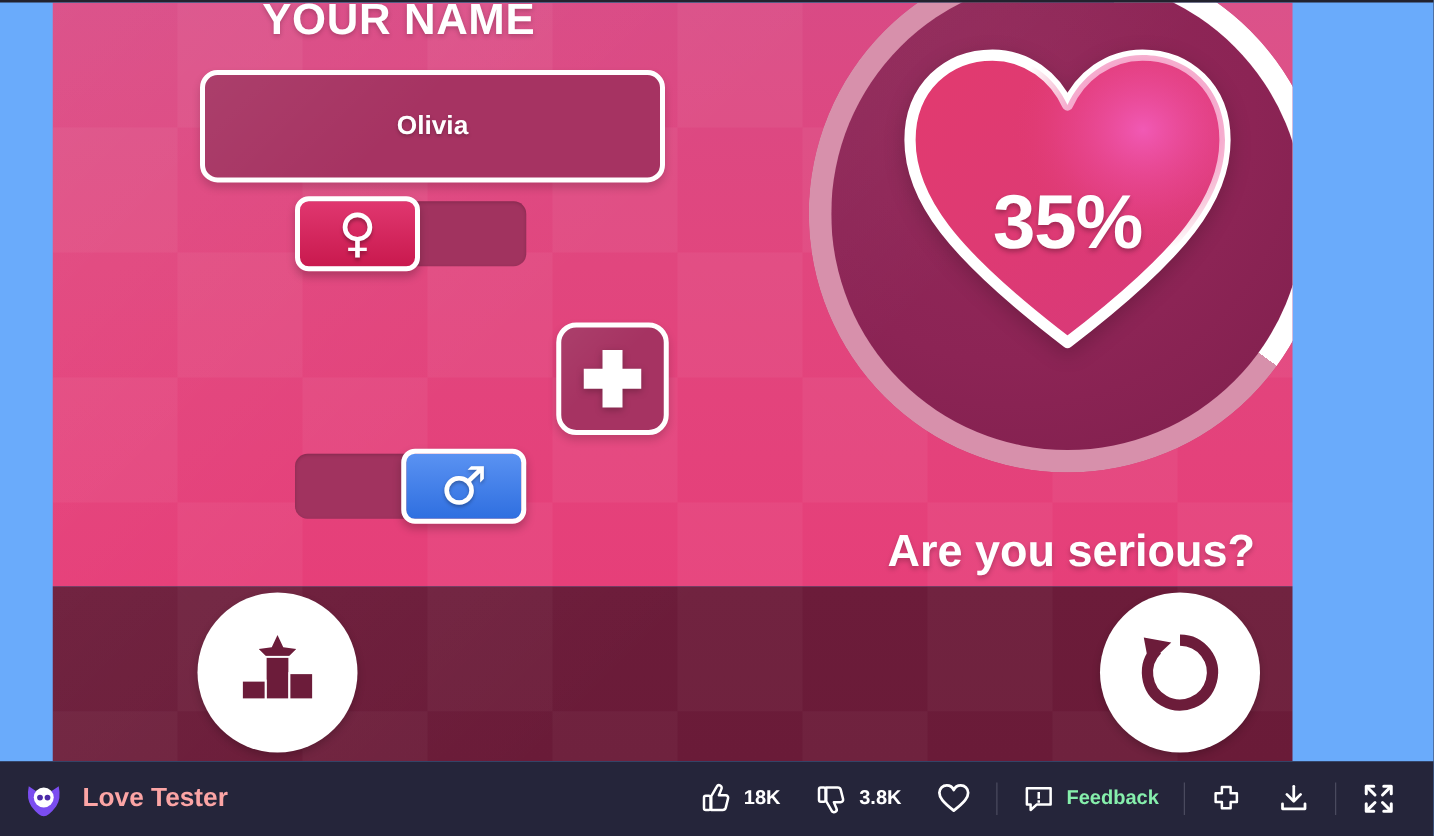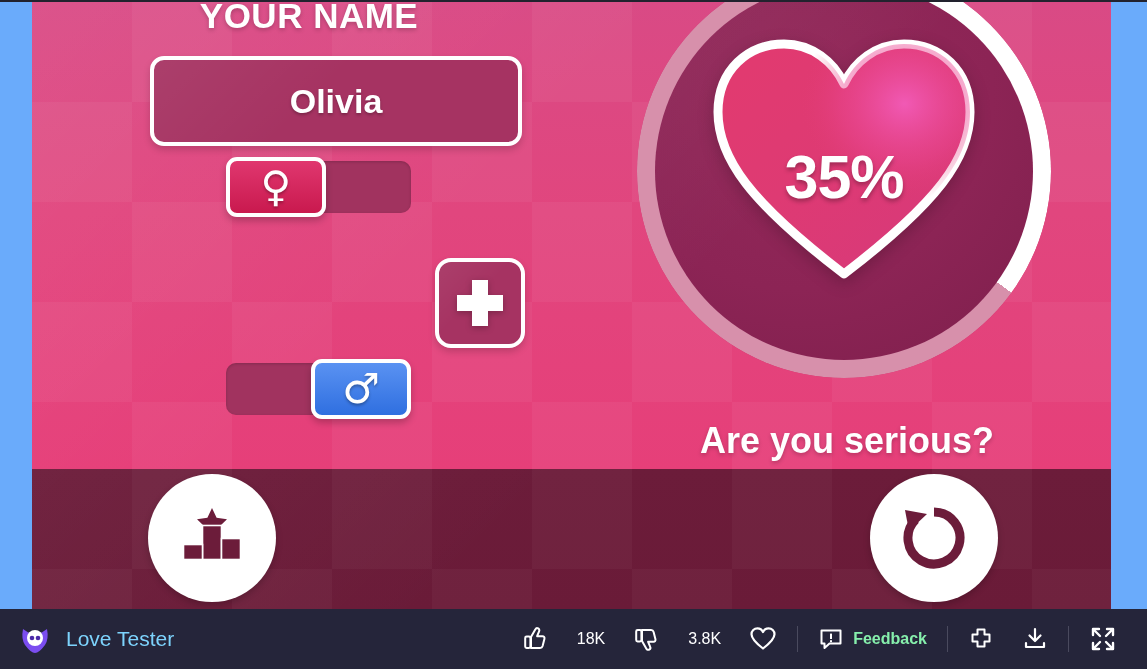--- a/index.html
+++ b/index.html
@@ -22,22 +22,22 @@
   .top-edge {
     position: absolute; top: 0; left: 0;
     width: 1147px; height: 2px;
     background: #22222e;
     z-index: 40;
   }
 
   
   .stage {
     position: absolute;
-    left: 32px; top: 2px;
-    width: 1079px; height: 607px;
+    left: 42px; top: 2px;
+    width: 992px; height: 607px;
     overflow: hidden;
   }
 
   .stage-top {
     position: absolute;
     left: 0; top: 0;
     width: 1079px; height: 467px;
     background:
       linear-gradient(135deg, rgba(255,255,255,.055) 0%, rgba(255,255,255,0) 42%),
       linear-gradient(180deg, #d94a85 0%, #e1467e 45%, #e63f79 100%);
@@ -91,21 +91,21 @@
     position: absolute;
     width: 372px; height: 90px;
     border: 4px solid #ffffff;
     border-radius: 14px;
     background: linear-gradient(135deg, rgba(255,255,255,.06) 0%, rgba(255,255,255,0) 45%), #a63362;
     box-shadow: 0 4px 7px rgba(0,0,0,.17);
     display: flex;
     align-items: center;
     justify-content: center;
     color: #ffffff;
-    font-size: 34px;
+    font-size: 21px;
     font-weight: bold;
     text-shadow: 0 2px 3px rgba(0,0,0,.25);
   }
   .name-field.one { left: 66px; top: 54px; }
   .name-field.two { left: 66px; top: 256px; }
 
   .add-btn {
     position: absolute;
     left: 351px; top: 256px;
     width: 90px; height: 90px;
@@ -251,41 +251,40 @@
   }
   .footer-left {
     display: flex; align-items: center; gap: 14px;
     margin-left: 18px;
   }
   .game-logo {
     width: 34px; height: 34px;
     display: flex; align-items: center; justify-content: center;
   }
   .game-title {
-    color: #7dd3fc;
+    color: #fca5a5;
     font-size: 21px;
-    font-weight: normal;
+    font-weight: bold;
   }
   .footer-right {
     margin-left: auto;
     display: flex; align-items: center;
     margin-right: 16px;
     gap: 0;
   }
   .fitem {
     display: flex; align-items: center; gap: 9px;
     padding: 0 14px;
     cursor: pointer;
     color: #ffffff;
   }
   .fcount {
     color: #ffffff;
     font-size: 16px;
-    font-weight: normal;
-    margin-left: 20px;
+    font-weight: bold;
   }
   .flabel {
     color: #86efac;
     font-size: 16px;
     font-weight: bold;
   }
   .fdiv {
     width: 1px; height: 26px;
     background: #4a4a5e;
     margin: 0 6px;

